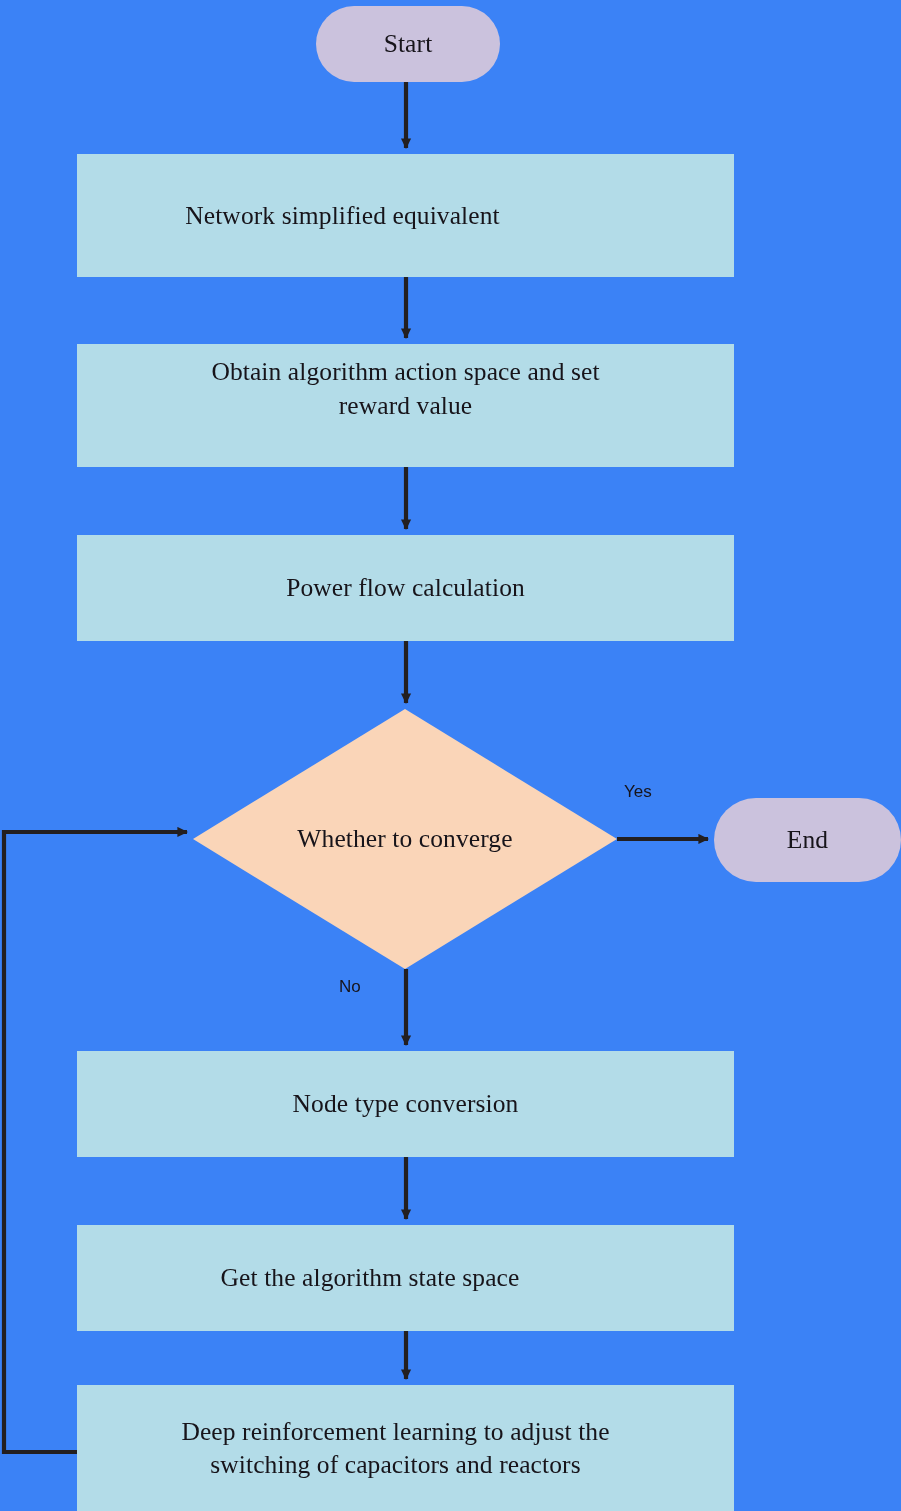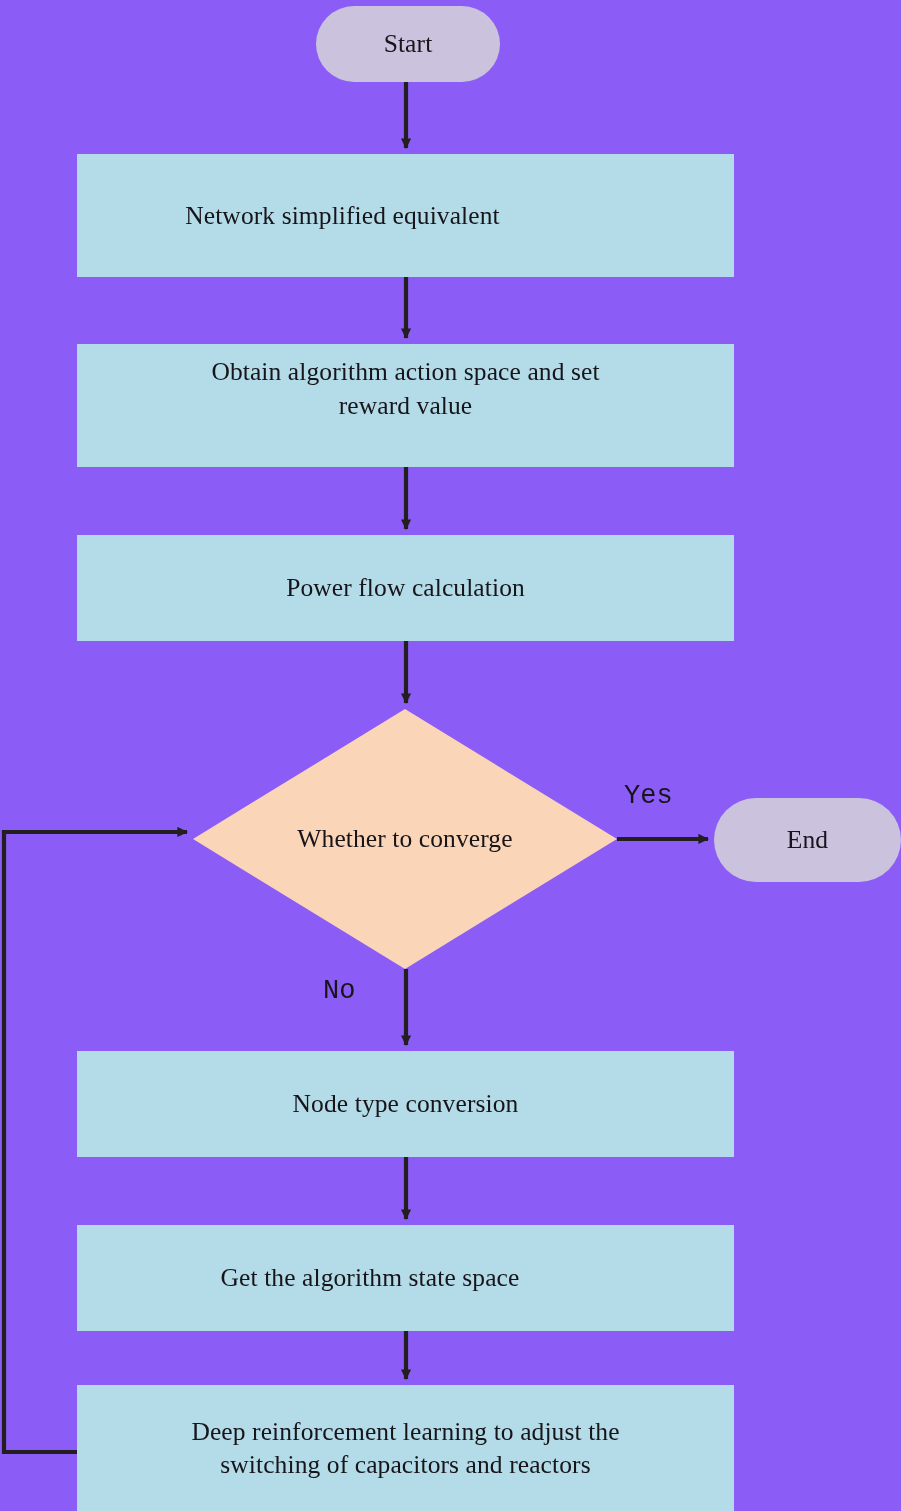--- a/index.html
+++ b/index.html
@@ -7,21 +7,21 @@
     padding: 0;
     background: #ffffff;
   }
   body {
     font-family: "Liberation Serif", "DejaVu Serif", serif;
   }
   #flowchart-canvas {
     position: relative;
     width: 901px;
     height: 1511px;
-    background: #8b5cf6;
+    background: #3b82f6;
     overflow: hidden;
   }
   #flow-svg {
     position: absolute;
     left: 0;
     top: 0;
     width: 901px;
     height: 1511px;
   }
   .node-label {
@@ -34,22 +34,22 @@
     font-family: "Liberation Serif", "DejaVu Serif", serif;
     font-size: 25.5px;
     line-height: 1.30;
     letter-spacing: 0.1px;
     pointer-events: none;
     white-space: pre-line;
   }
   .edge-label {
     position: absolute;
     color: #17141a;
-    font-family: Liberation Mono, monospace;
-    font-size: 27px;
+    font-family: Liberation Sans, sans-serif;
+    font-size: 17px;
     line-height: 1;
   }
 </style>
 </head>
 <body>
 
 <div id="flowchart-canvas">
 
   <svg id="flow-svg" viewBox="0 0 901 1511" xmlns="http://www.w3.org/2000/svg">
     <defs>
@@ -107,20 +107,20 @@
   <div class="node-label" style="left:77px; top:535px; width:657px; height:106px;">Power flow calculation</div>
 
   <div class="node-label" style="left:193px; top:774px; width:424px; height:130px;">Whether to converge</div>
 
   <div class="node-label" style="left:77px; top:1051px; width:657px; height:106px;">Node type conversion</div>
 
   <div class="node-label" style="left:714px; top:798px; width:187px; height:84px;">End</div>
 
   <div class="node-label" style="left:77px; top:1225px; width:586px; height:106px;">Get the algorithm state space</div>
 
-  <div class="node-label" style="left:77px; top:1385px; width:657px; height:126px;">Deep reinforcement learning to adjust the
+  <div class="node-label" style="left:67px; top:1385px; width:657px; height:126px;">Deep reinforcement learning to adjust the
 switching of capacitors and reactors</div>
 
   <div class="edge-label" style="left:624px; top:783px;">Yes</div>
 
-  <div class="edge-label" style="left:323px; top:978px;">No</div>
+  <div class="edge-label" style="left:339px; top:978px;">No</div>
 
 </div>
 
 </body></html>

